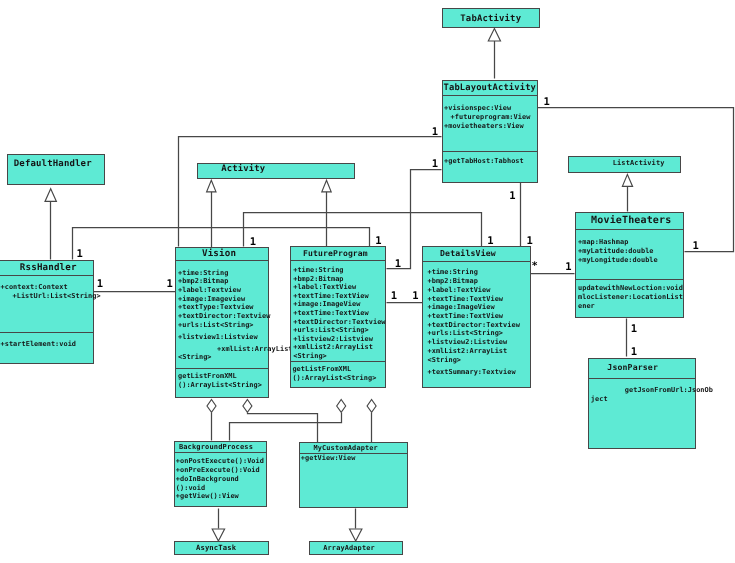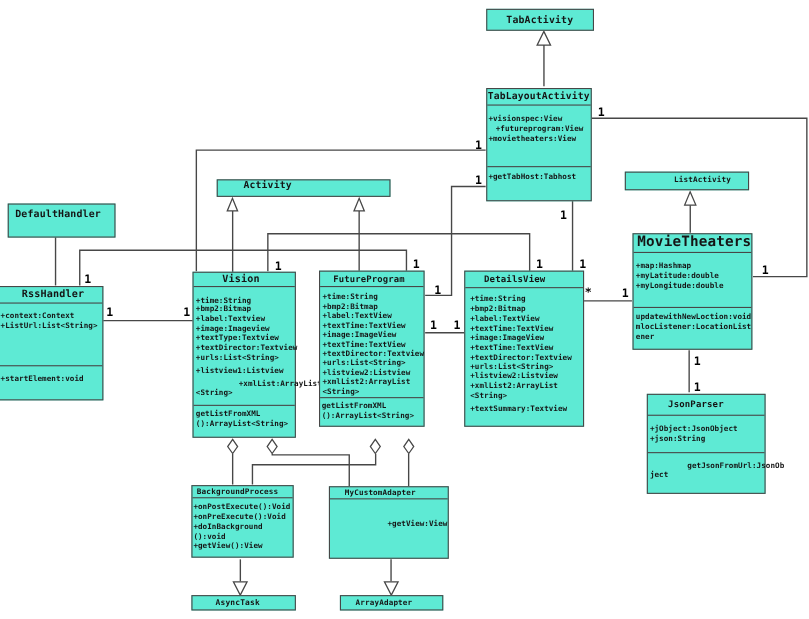--- a/index.html
+++ b/index.html
@@ -84,44 +84,44 @@
         <div class="row" style="line-height: 8.9px; text-align: center;">+futureprogram:View</div>
         <div class="row" style="line-height: 8.9px;">+movietheaters:View</div>
       </div>
       <div class="sec" style="height: 30.9px; padding-left: 1.4px; padding-top: 5px;">
         <div class="row" style="line-height: 8.9px;">+getTabHost:Tabhost</div>
       </div>
     </div>
     <div class="cls" style="left: 196.8px; top: 163px; width: 158px; height: 16px;">
       <div class="nm" style="height: 16px; font-size: 8.9px; line-height: 10.41px; padding-top: 0.4px; transform: translateX(-32.5px);">Activity</div>
     </div>
-    <div class="cls" style="left: 7px; top: 185px; width: 97.5px; height: 31px;">
+    <div class="cls" style="left: 7px; top: 154px; width: 97.5px; height: 31px;">
       <div class="nm" style="height: 18.6px; font-size: 9px; line-height: 10.53px; padding-top: 3.9px; transform: translateX(-3px);">DefaultHandler</div>
     </div>
     <div class="cls" style="left: 568.3px; top: 156px; width: 112.9px; height: 16.7px; align-items: flex-end;">
       <div class="nm" style="height: 16.7px; font-size: 6.95px; line-height: 8.13px; padding-top: 2.4px; transform: translateX(-15.6px);">ListActivity</div>
     </div>
     <div class="cls" style="left: 574.7px; top: 211.6px; width: 109.3px; height: 106px;">
-      <div class="nm" style="height: 13.4px; font-size: 13px; line-height: 9.31px; padding-top: 3.1px; transform: translateX(1.9px);">MovieTheaters</div>
+      <div class="nm" style="height: 13.4px; font-size: 10px; line-height: 9.31px; padding-top: 3.1px; transform: translateX(1.9px);">MovieTheaters</div>
       <div class="sec" style="height: 50.6px; padding-left: 2.3px; padding-top: 8px;">
         <div class="row" style="line-height: 8.8px;">+map:Hashmap</div>
         <div class="row" style="line-height: 8.8px;">+myLatitude:double</div>
         <div class="row" style="line-height: 8.8px;">+myLongitude:double</div>
       </div>
       <div class="sec" style="height: 38px; padding-left: 2.3px; padding-top: 4.2px;">
         <div class="row" style="line-height: 8.8px;">updatewithNewLoction:void</div>
         <div class="row" style="line-height: 8.8px;">mlocListener:LocationList</div>
         <div class="row" style="line-height: 8.8px;">ener</div>
       </div>
     </div>
     <div class="cls" style="left: -1.5px; top: 260px; width: 95.3px; height: 103.8px;">
       <div class="nm" style="height: 12.4px; font-size: 9.2px; line-height: 10.76px; padding-top: 2.2px; transform: translateX(2.1px);">RssHandler</div>
       <div class="sec" style="height: 58.2px; padding-left: 1px; padding-top: 6.8px;">
         <div class="row" style="line-height: 8.7px;">+context:Context</div>
-        <div class="row" style="line-height: 8.7px;">+ListUrl:List&lt;String&gt;</div>
+        <div class="row" style="line-height: 8.7px; margin-left: 12px;">+ListUrl:List&lt;String&gt;</div>
       </div>
       <div class="sec" style="height: 31px; padding-left: 1px; padding-top: 6.5px;">
         <div class="row" style="line-height: 8.7px;">+startElement:void</div>
       </div>
     </div>
     <div class="cls" style="left: 175.4px; top: 247px; width: 93.3px; height: 151px;">
       <div class="nm" style="height: 11px; font-size: 9.2px; line-height: 10.76px; padding-top: 1.4px; transform: translateX(-3px);">Vision</div>
       <div class="sec" style="height: 108px; padding-left: 1.6px; position: relative; padding-top: 0px;">
         <div class="row" style="position: absolute; left: 1.6px; top: 7.6px; line-height: 8.6px;">+time:String</div>
         <div class="row" style="position: absolute; left: 1.6px; top: 16.1px; line-height: 8.6px;">+bmp2:Bitmap</div>
@@ -171,42 +171,38 @@
         <div class="row" style="position: absolute; left: 4.2px; top: 58.3px; line-height: 8.73px;">+textDirector:Textview</div>
         <div class="row" style="position: absolute; left: 4.2px; top: 67px; line-height: 8.73px;">+urls:List&lt;String&gt;</div>
         <div class="row" style="position: absolute; left: 4.2px; top: 75.8px; line-height: 8.73px;">+listview2:Listview</div>
         <div class="row" style="position: absolute; left: 4.2px; top: 84.5px; line-height: 8.73px;">+xmlList2:ArrayList</div>
         <div class="row" style="position: absolute; left: 4.2px; top: 93.2px; line-height: 8.73px;">&lt;String&gt;</div>
         <div class="row" style="position: absolute; left: 4.2px; top: 105.2px; line-height: 8.73px;">+textSummary:Textview</div>
       </div>
     </div>
     <div class="cls" style="left: 587.5px; top: 357.5px; width: 108.7px; height: 91.2px;">
       <div class="nm" style="height: 15.6px; font-size: 8.16px; line-height: 9.55px; padding-top: 4.1px; transform: translateX(-9.2px);">JsonParser</div>
-      <div class="sec" style="height: 35.3px; padding-left: 2.3px; padding-top: 7.6px;">
-        <div class="row" style="line-height: 9px;">+jObject:JsonObject</div>
-        <div class="row" style="line-height: 9px;">+json:String</div>
-      </div>
       <div class="sec" style="height: 38px; padding-left: 2.3px; padding-top: 7px;">
         <div class="row" style="line-height: 9px; margin-left: 34px;">getJsonFromUrl:JsonOb</div>
         <div class="row" style="line-height: 9px;">ject</div>
       </div>
     </div>
     <div class="cls" style="left: 173.5px; top: 440.9px; width: 93.2px; height: 66.5px;">
       <div class="nm" style="height: 9.2px; font-size: 7px; line-height: 8.19px; padding-top: 1.4px; transform: translateX(-4.1px);">BackgroundProcess</div>
       <div class="sec" style="height: 55.9px; padding-left: 1.3px; padding-top: 3.5px;">
         <div class="row" style="line-height: 8.95px;">+onPostExecute():Void</div>
         <div class="row" style="line-height: 8.95px;">+onPreExecute():Void</div>
         <div class="row" style="line-height: 8.95px;">+doInBackground</div>
         <div class="row" style="line-height: 8.95px;">():void</div>
         <div class="row" style="line-height: 8.95px;">+getView():View</div>
       </div>
     </div>
     <div class="cls" style="left: 298.5px; top: 442.3px; width: 109.3px; height: 66.1px;">
       <div class="nm" style="height: 8.9px; font-size: 6.9px; line-height: 8.07px; padding-top: 1px; transform: translateX(-7.5px);">MyCustomAdapter</div>
-      <div class="sec" style="height: 55.7px; padding-left: 1.3px; padding-top: 18px; text-align: right;">
+      <div class="sec" style="height: 55.7px; padding-left: 1.3px; padding-top: 0;">
         <div class="row" style="line-height: 8.9px;">+getView:View</div>
       </div>
     </div>
     <div class="cls" style="left: 173.5px; top: 541px; width: 95.6px; height: 13.6px;">
       <div class="nm" style="height: 13.6px; font-size: 7.2px; line-height: 8.42px; padding-top: 2.3px; transform: translateX(-5.2px);">AsyncTask</div>
     </div>
     <div class="cls" style="left: 309.4px; top: 541px; width: 93.3px; height: 14px;">
       <div class="nm" style="height: 14px; font-size: 6.9px; line-height: 8.07px; padding-top: 2.1px; transform: translateX(-7px);">ArrayAdapter</div>
     </div>
     <div class="mult" style="left: 543.5px; top: 98.3px;">1</div>

